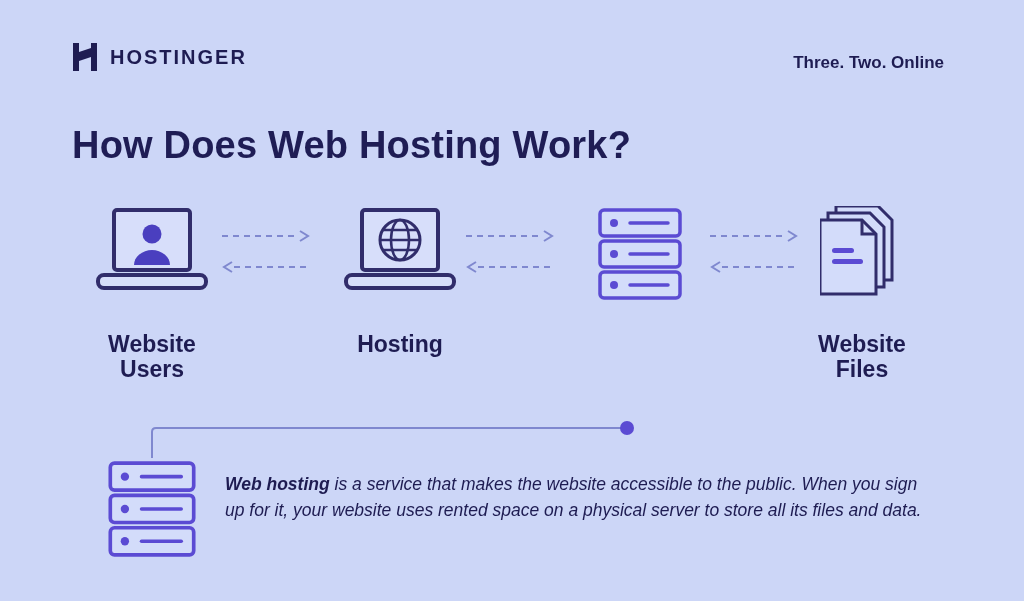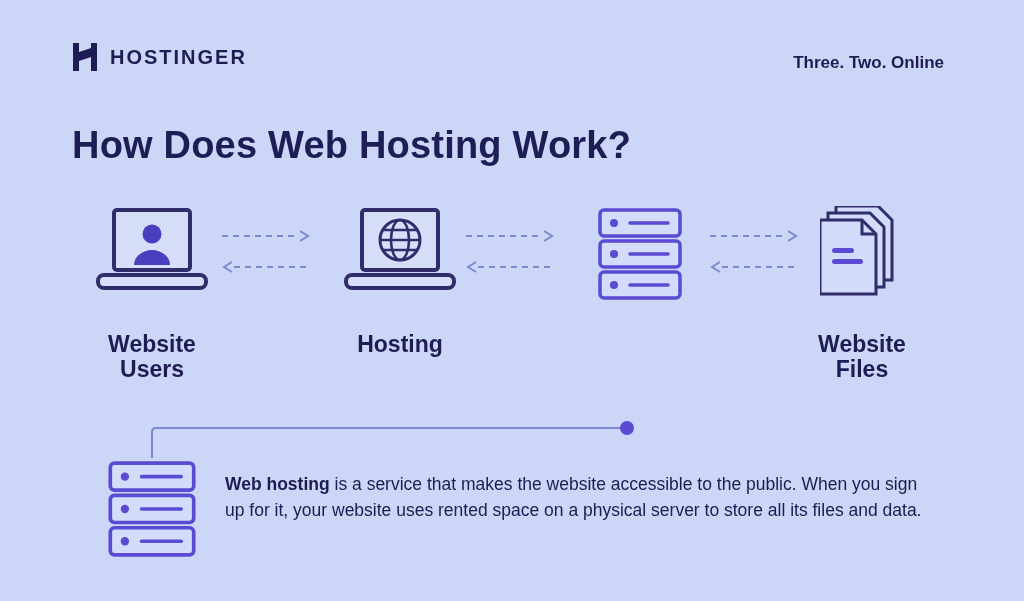--- a/index.html
+++ b/index.html
@@ -41,21 +41,21 @@
     line-height:25px;color:#1e1c52;white-space:pre-line;
   }
   .node-label.highlight{color:#5b4bd3;}
   .arrow{position:absolute;width:88px;height:12px;}
   
   .connector{position:absolute;left:145px;top:420px;}
   
   .callout-icon{position:absolute;left:106px;top:461px;}
   .callout-text{
     position:absolute;left:225px;top:471px;width:712px;
-    font-size:17.5px;line-height:26px;color:#1e1c52;
+    font-size:17.5px;line-height:26px;color:#1e1c52;font-style:italic;
   }
   .callout-text b{font-weight:700;}
 </style>
 </head>
 <body>
 
 <div class="canvas">
 
   <div class="brand">
     <svg width="30" height="30" viewBox="0 0 30 30">

